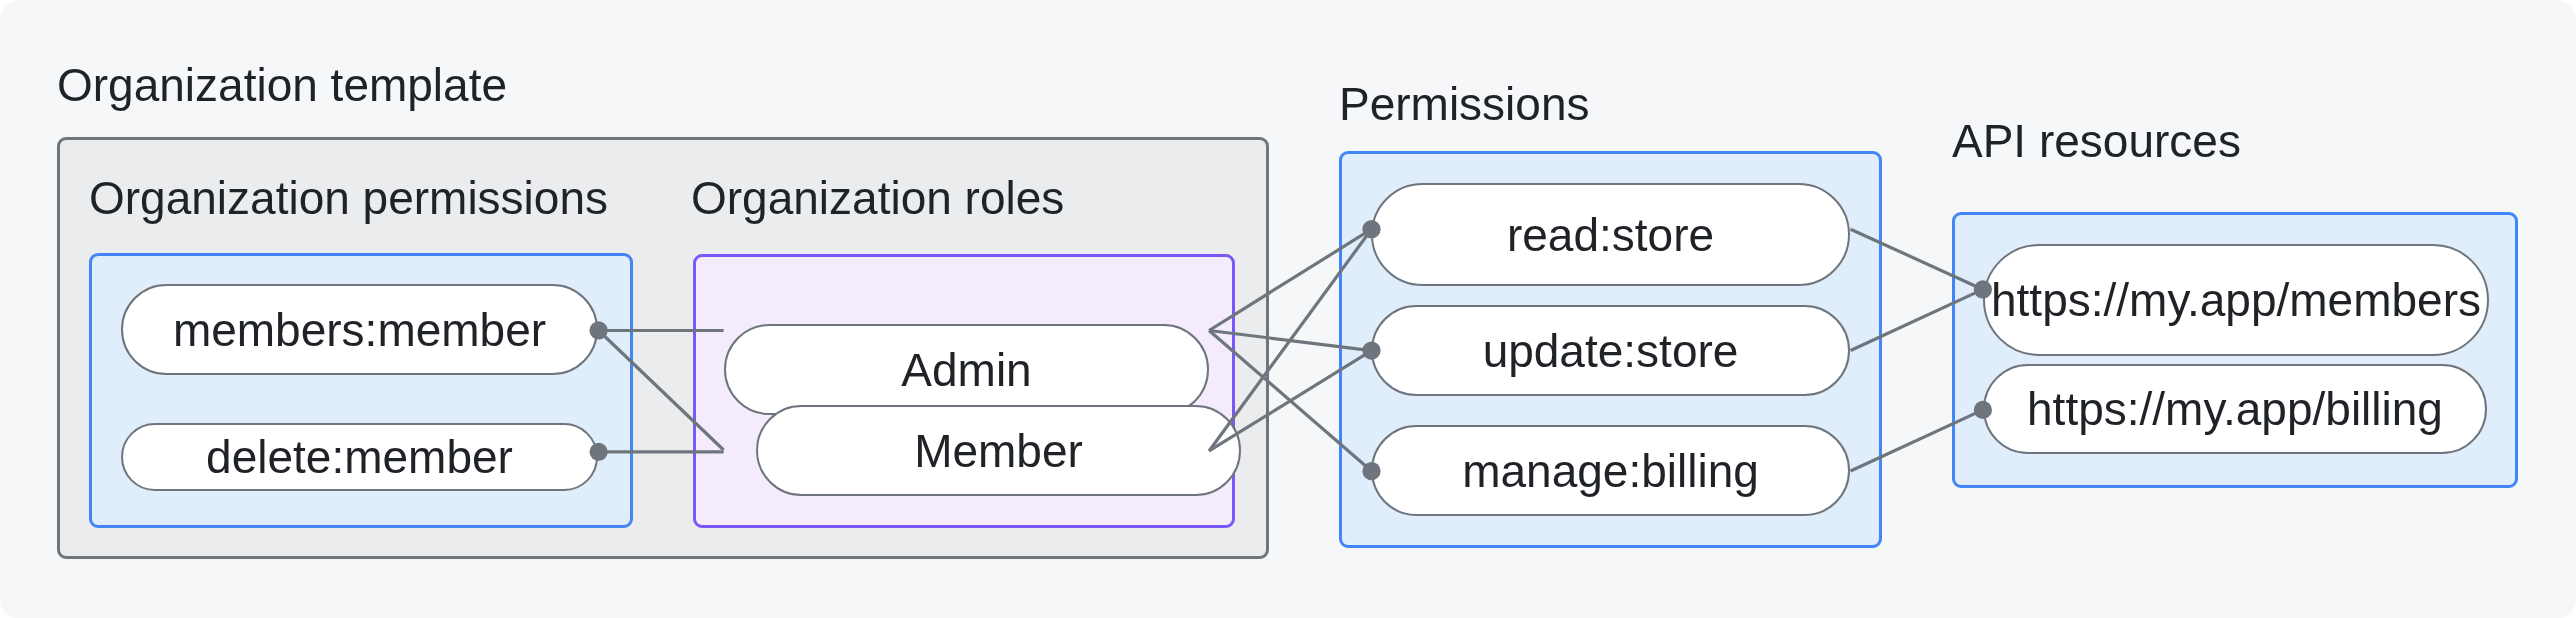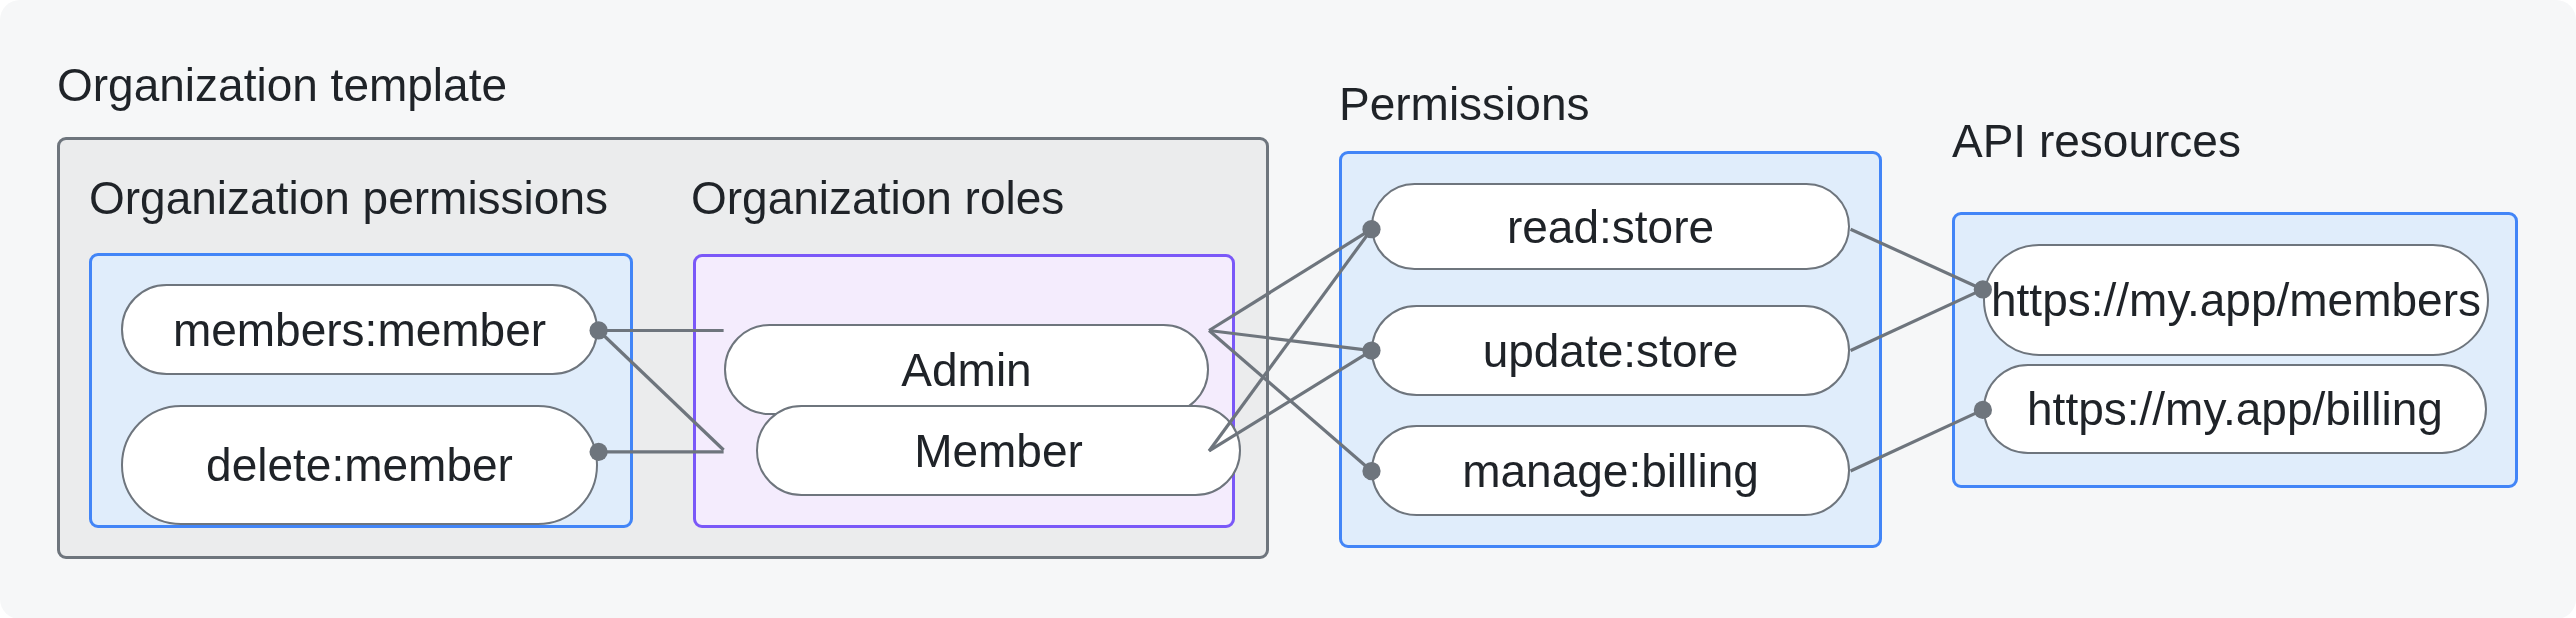--- a/index.html
+++ b/index.html
@@ -38,35 +38,35 @@
   <div class="label" style="left:57px; top:58px;">Organization template</div>
 
   <div class="panel gray" style="left:57px; top:137px; width:1212px; height:422px;"></div>
 
   <div class="label" style="left:89px; top:171px; z-index:2;">Organization permissions</div>
 
   <div class="panel blue" style="left:89px; top:253px; width:544px; height:275px;"></div>
 
   <div class="pill" style="left:121px; top:284px; width:477px; height:91px;">members:member</div>
 
-  <div class="pill" style="left:121px; top:405px; width:477px; height:120px;">delete:member</div>
+  <div class="pill" style="left:121px; top:423px; width:477px; height:68px;">delete:member</div>
 
   <div class="label" style="left:691px; top:171px; z-index:2;">Organization roles</div>
 
   <div class="panel purple" style="left:693px; top:254px; width:542px; height:274px;"></div>
 
   <div class="pill" style="left:724px; top:284px; width:485px; height:91px;margin-top:40px;">Admin</div>
 
   <div class="pill" style="left:756px; top:405px; width:485px; height:91px;">Member</div>
 
   <div class="label" style="left:1339px; top:69px;margin-top:8px;">Permissions</div>
 
   <div class="panel blue" style="left:1339px; top:151px; width:543px; height:397px;"></div>
 
-  <div class="pill" style="left:1371px; top:183px; width:479px; height:87px;text-align:right;">read:store</div>
+  <div class="pill" style="left:1371px; top:183px; width:479px; height:103px;text-align:right;">read:store</div>
 
   <div class="pill" style="left:1371px; top:305px; width:479px; height:91px;">update:store</div>
 
   <div class="pill" style="left:1371px; top:425px; width:479px; height:91px;">manage:billing</div>
 
   <div class="label" style="left:1952px; top:114px;">API resources</div>
 
   <div class="panel blue" style="left:1952px; top:212px; width:566px; height:276px;"></div>
 
   <div class="pill" style="left:1983px; top:244px; width:506px; height:112px;">https://my.app/members</div>

